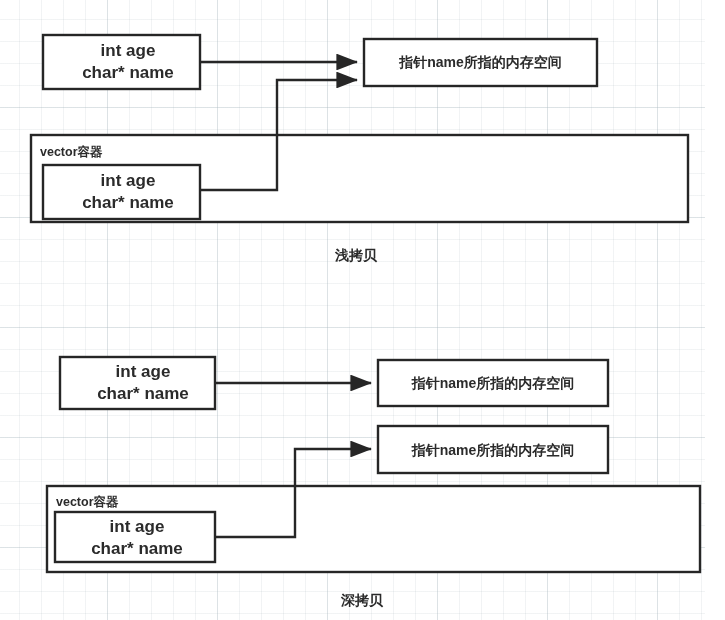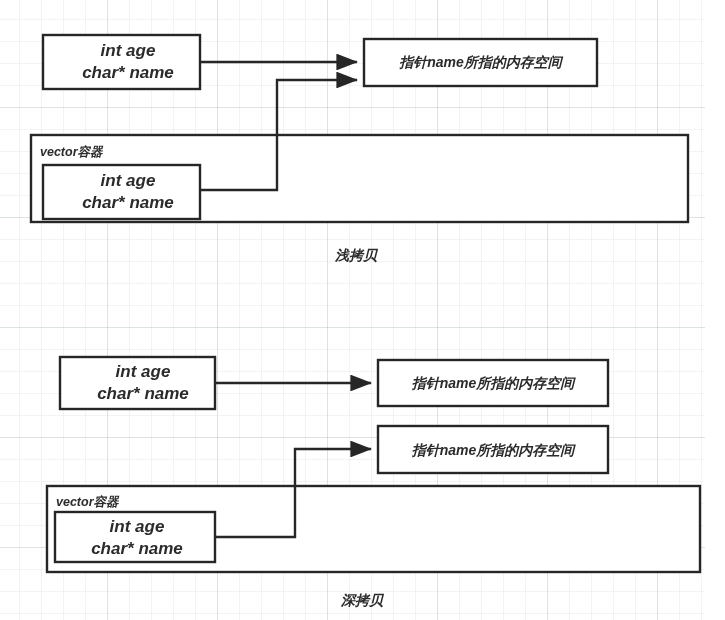--- a/index.html
+++ b/index.html
@@ -22,21 +22,20 @@
       linear-gradient(to right, rgba(176,190,197,0.32) 1px, transparent 1px),
       linear-gradient(to bottom, rgba(176,190,197,0.32) 1px, transparent 1px),
       linear-gradient(to right, rgba(150,165,175,0.13) 1px, transparent 1px),
       linear-gradient(to bottom, rgba(150,165,175,0.13) 1px, transparent 1px);
     background-size:
       110px 110px,
       110px 110px,
       22px 22px,
       22px 22px;
     background-position: -3px -3px, -3px -3px, -3px -3px, -3px -3px;
-    font-style: italic;
   }
   svg.diagram {
     position: absolute;
     left: 0;
     top: 0;
     width: 725px;
     height: 620px;
   }
   .boxline {
     fill: #ffffff;

